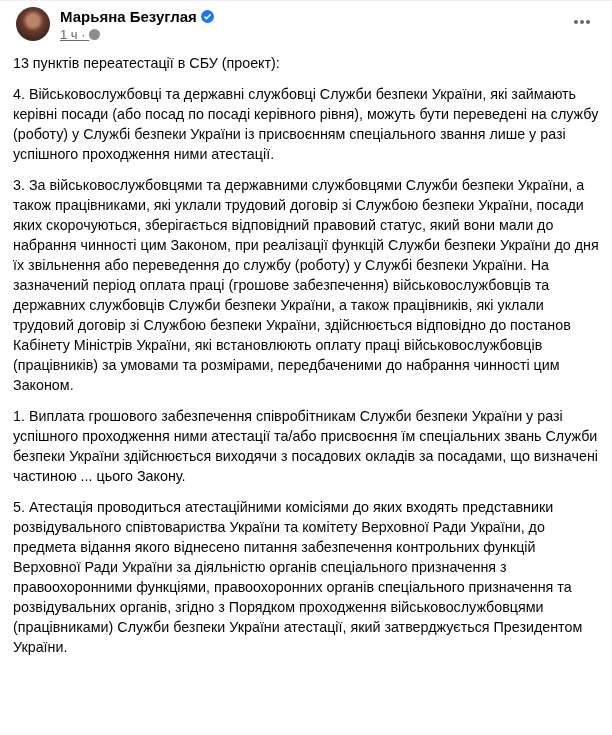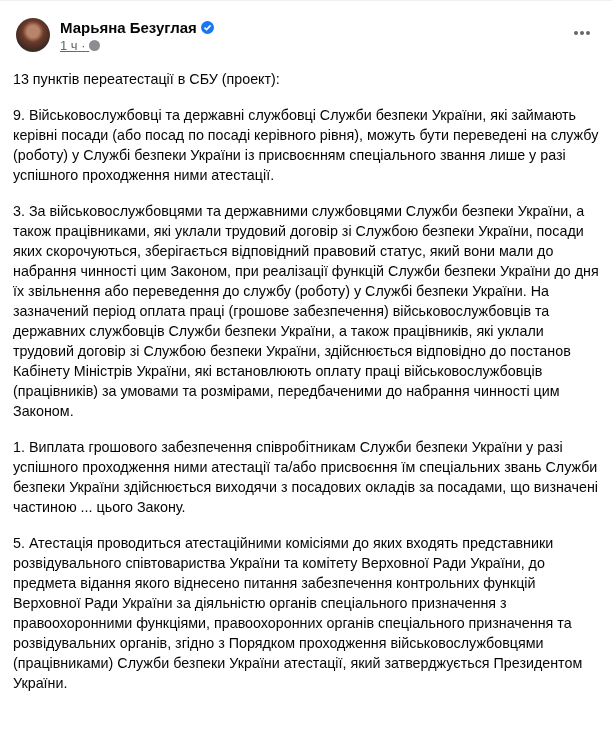--- a/index.html
+++ b/index.html
@@ -4,21 +4,21 @@
   <style>
     html, body { margin: 0; padding: 0; }
     body {
       width: 612px; height: 735px; overflow: hidden;
       background: #ffffff;
       font-family: "Liberation Sans", "DejaVu Sans", sans-serif;
       color: #050505;
       position: relative;
     }
     .topline { position: absolute; left: 0; top: 0; width: 612px; height: 1px; background: #eef0f2; }
-    .header { position: absolute; left: 0; top: 11px; width: 612px; height: 48px; }
+    .header { position: absolute; left: 0; top: 0; width: 612px; height: 48px; }
     .avatar {
       position: absolute; left: 16px; top: 7px; width: 34px; height: 34px;
       border-radius: 50%; overflow: hidden;
       background: radial-gradient(circle at 50% 40%, #b9856a 0 22%, #6b3a2a 40%, #3a2a22 70%, #5a4a42 100%);
     }
     .author {
       position: absolute; left: 60px; top: 8px;
       font-size: 15px; font-weight: bold; color: #050505; line-height: 18px;
     }
     .verified {
@@ -36,21 +36,21 @@
     }
     .more {
       position: absolute; left: 570px; top: 16px; width: 24px; height: 12px;
       display: flex; align-items: center; justify-content: center; gap: 2px;
     }
     .more span { width: 4px; height: 4px; border-radius: 50%; background: #65676b; display: block; }
     .content {
       position: absolute; left: 13px; top: 53px; width: 586px;
       font-size: 14.3px; line-height: 20px; color: #050505;
     }
-    .content p { margin: 16px 0 11px 0; white-space: pre-line; }
+    .content p { margin: 0 0 11px 0; white-space: pre-line; }
     .emoji-point { display: inline-block; color: #f5a623; font-size: 14px; }
   </style>
 </head>
 <body>
 
 <div class="topline"></div>
 
 <div class="header">
   <div class="avatar"></div>
   <div class="author">
@@ -65,18 +65,18 @@
   </div>
   <div class="more">
       <span></span>
       <span></span>
       <span></span>
     </div>
 </div>
 
 <div class="content">
   <p>13 пунктів переатестації в СБУ (проект):</p>
-  <p>9. Військовослужбовці та державні службовці Служби безпеки України, які займають керівні посади (або посад по посаді керівного рівня), можуть бути переведені на службу (роботу) у Службі безпеки України із присвоєнням спеціального звання лише у разі успішного проходження ними атестації.</p>
+  <p>4. Військовослужбовці та державні службовці Служби безпеки України, які займають керівні посади (або посад по посаді керівного рівня), можуть бути переведені на службу (роботу) у Службі безпеки України із присвоєнням спеціального звання лише у разі успішного проходження ними атестації.</p>
   <p>3. За військовослужбовцями та державними службовцями Служби безпеки України, а також працівниками, які уклали трудовий договір зі Службою безпеки України, посади яких скорочуються, зберігається відповідний правовий статус, який вони мали до набрання чинності цим Законом, при реалізації функцій Служби безпеки України до дня їх звільнення або переведення до службу (роботу) у Службі безпеки України. На зазначений період оплата праці (грошове забезпечення) військовослужбовців та державних службовців Служби безпеки України, а також працівників, які уклали трудовий договір зі Службою безпеки України, здійснюється відповідно до постанов Кабінету Міністрів України, які встановлюють оплату праці військовослужбовців (працівників) за умовами та розмірами, передбаченими до набрання чинності цим Законом.</p>
   <p>1. Виплата грошового забезпечення співробітникам Служби безпеки України у разі успішного проходження ними атестації та/або присвоєння їм спеціальних звань Служби безпеки України здійснюється виходячи з посадових окладів за посадами, що визначені частиною ... цього Закону.</p>
   <p>5. Атестація проводиться атестаційними комісіями до яких входять представники розвідувального співтовариства України та комітету Верховної Ради України, до предмета відання якого віднесено питання забезпечення контрольних функцій Верховної Ради України за діяльністю органів спеціального призначення з правоохоронними функціями, правоохоронних органів спеціального призначення та розвідувальних органів, згідно  з Порядком проходження військовослужбовцями (працівниками) Служби безпеки України атестації, який затверджується Президентом України.</p>
 
 </div>
 
 </body></html>

